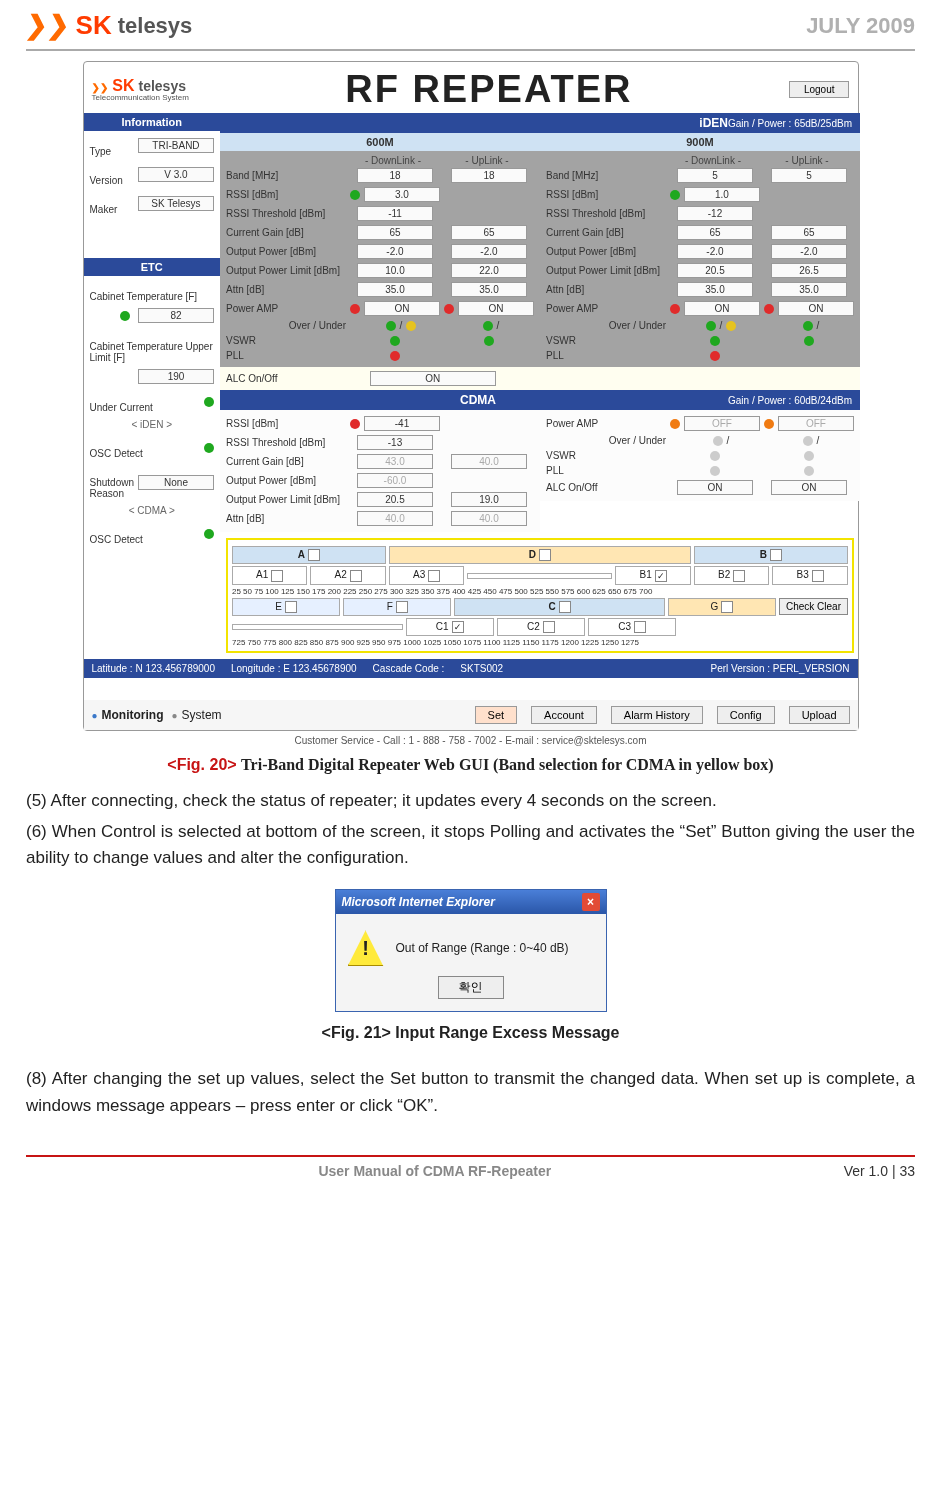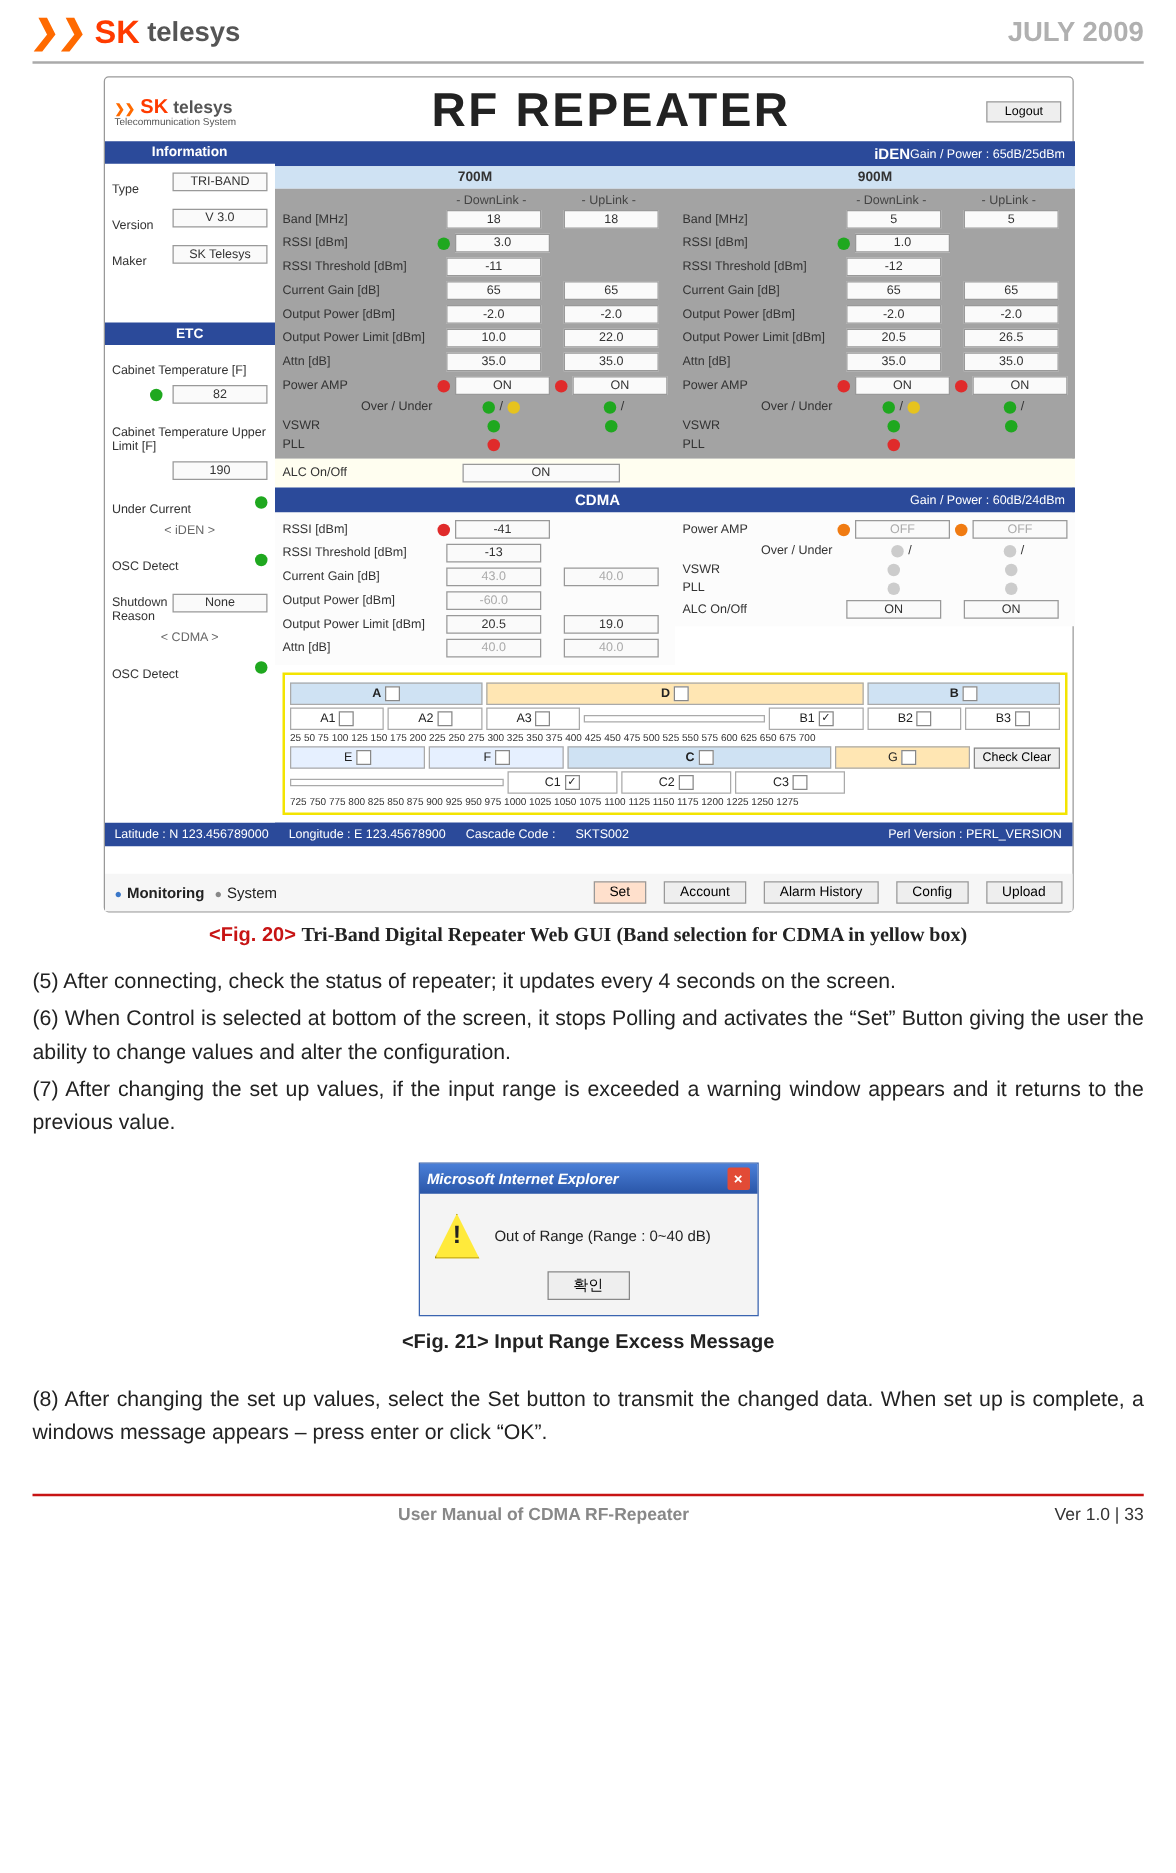--- a/index.html
+++ b/index.html
@@ -182,21 +182,21 @@
 
         <div class="gui-right">
           <div class="bar big">
             <span style="flex:1"></span>
             <span>iDEN</span>
             <span class="sub">Gain / Power : 65dB/25dBm</span>
           </div>
           <div class="two800">
 
             <div class="col800">
-              <div class="col-head blue">700M</div>
+              <div class="col-head blue">600M</div>
               <div class="col-body y">
                 <div class="link-head">
                     <span class="spc"></span>
                     <span class="h">- DownLink -</span>
                     <span class="h">- UpLink -</span>
                   </div>
                 <div class="row2">
                     <span class="lbl">Band [MHz]</span>
                     <span class="cell">
                       <span class="val-box">18</span>
@@ -560,30 +560,30 @@
         <span class="mon">Monitoring</span>
         <span class="ctrl">System</span>
         <span style="flex:1"></span>
         <button class="btn peach">Set</button>
         <button class="btn">Account</button>
         <button class="btn">Alarm History</button>
         <button class="btn">Config</button>
         <button class="btn">Upload</button>
       </div>
     </div>
+    <div class="customer">Customer Service  -  Call : 1 - 888 - 758 - 7002  -  E-mail : service@sktelesys.com</div>
   </div>
 
   <div class="caption">
     <span class="fig">&lt;Fig. 20&gt;</span>
     <span class="desc"> Tri-Band Digital Repeater Web GUI (Band selection for CDMA in yellow box)</span>
   </div>
 
   <p class="body-text">(5) After connecting, check the status of repeater; it updates every 4 seconds on the screen.</p>
   <p class="body-text">(6) When Control is selected at bottom of the screen, it stops Polling and activates the “Set” Button giving the user the ability to change values and alter the configuration.</p>
-  <p class="body-text">(7) After changing the set up values, if the input range is exceeded a warning window appears and it returns to the previous value.</p>
 
   <div class="msgbox-wrap">
     <div class="msgbox">
       <div class="titlebar">
         <span>Microsoft Internet Explorer</span>
         <span class="x">×</span>
       </div>
       <div class="content">
         <div class="warn-ico">!</div>
         <span>Out of Range (Range : 0~40 dB)</span>

